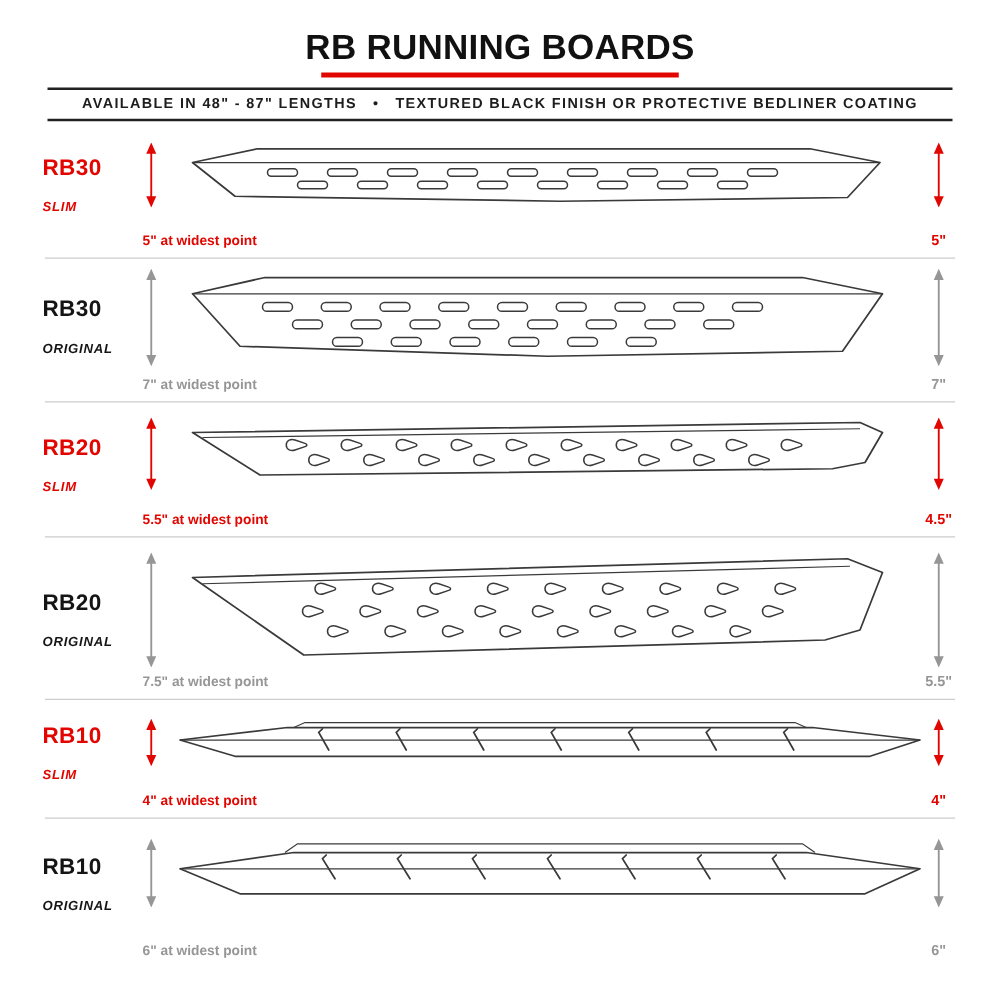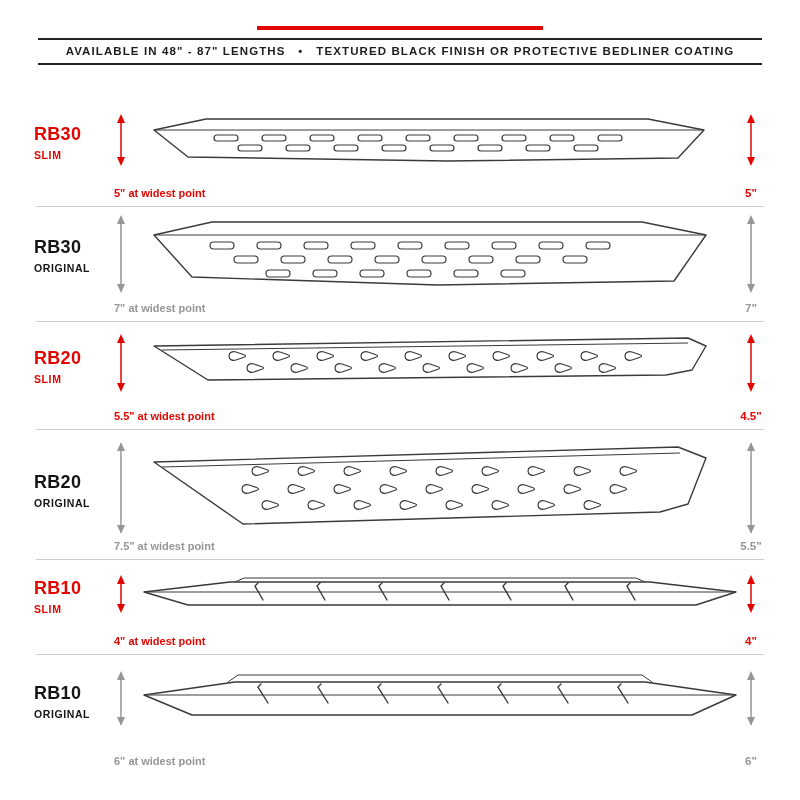--- a/index.html
+++ b/index.html
@@ -21,21 +21,21 @@
     font-size:11.5px; font-weight:700; letter-spacing:1.1px; color:#1d1d1d;
   }
 
   
   .row { position:relative; }
   .row::after { content:""; position:absolute; left:36px; right:36px; bottom:0; border-bottom:1px solid #cdcdcd; }
   .row.last::after { display:none; }
 
   .label { position:absolute; left:34px; width:106px; text-align:left; }
   .model { font-size:18px; font-weight:800; letter-spacing:0.3px; color:#151515; }
-  .variant { font-size:10.5px; font-weight:700; letter-spacing:0.6px; margin-top:4px; color:#151515; }
+  .variant { font-size:10.5px; font-weight:700; letter-spacing:0.6px; margin-top:15px; color:#151515;font-style:italic; }
   .row.slim .model, .row.slim .variant { color:var(--red); }
 
   .board { position:absolute; left:148px; }
   .r5 .board, .r6 .board { left:140px; }
 
   .board .outline { fill:#fff; stroke:var(--line); stroke-width:1.4; stroke-linejoin:round; }
   .board .crease, .board .pad { fill:none; stroke:var(--line); stroke-width:1; }
   .board .slots rect, .board .slots path.tear { fill:#fff; stroke:var(--line); stroke-width:1.2; }
   .board .slots path.hash { fill:none; stroke:var(--line); stroke-width:1.4; stroke-linecap:round; }
 
@@ -56,20 +56,21 @@
   .r4 { height:130px; } .r4 .board, .r4 .v-arrow { top:12px; } .r4 .label { top:42px; }
   .r5 { height:95px;  } .r5 .board, .r5 .v-arrow { top:15px; } .r5 .label { top:18px; }
   .r6 { height:120px; } .r6 .board, .r6 .v-arrow { top:16px; } .r6 .label { top:28px; }
 </style>
 </head>
 <body>
 
 <div class="page">
 
   <header class="header">
+    <div class="title">RB RUNNING BOARDS</div>
     <div class="title-underline"></div>
     <div class="subtitle-bar">AVAILABLE IN 48" - 87" LENGTHS&nbsp;&nbsp;&nbsp;•&nbsp;&nbsp;&nbsp;TEXTURED BLACK FINISH OR PROTECTIVE BEDLINER COATING</div>
   </header>
 
   <section class="row slim r1">
     <div class="label">
       <div class="model">RB30</div>
       <div class="variant">SLIM</div>
     </div>
     <svg class="v-arrow arrow-left" viewBox="0 0 14 52" width="14" height="52">

